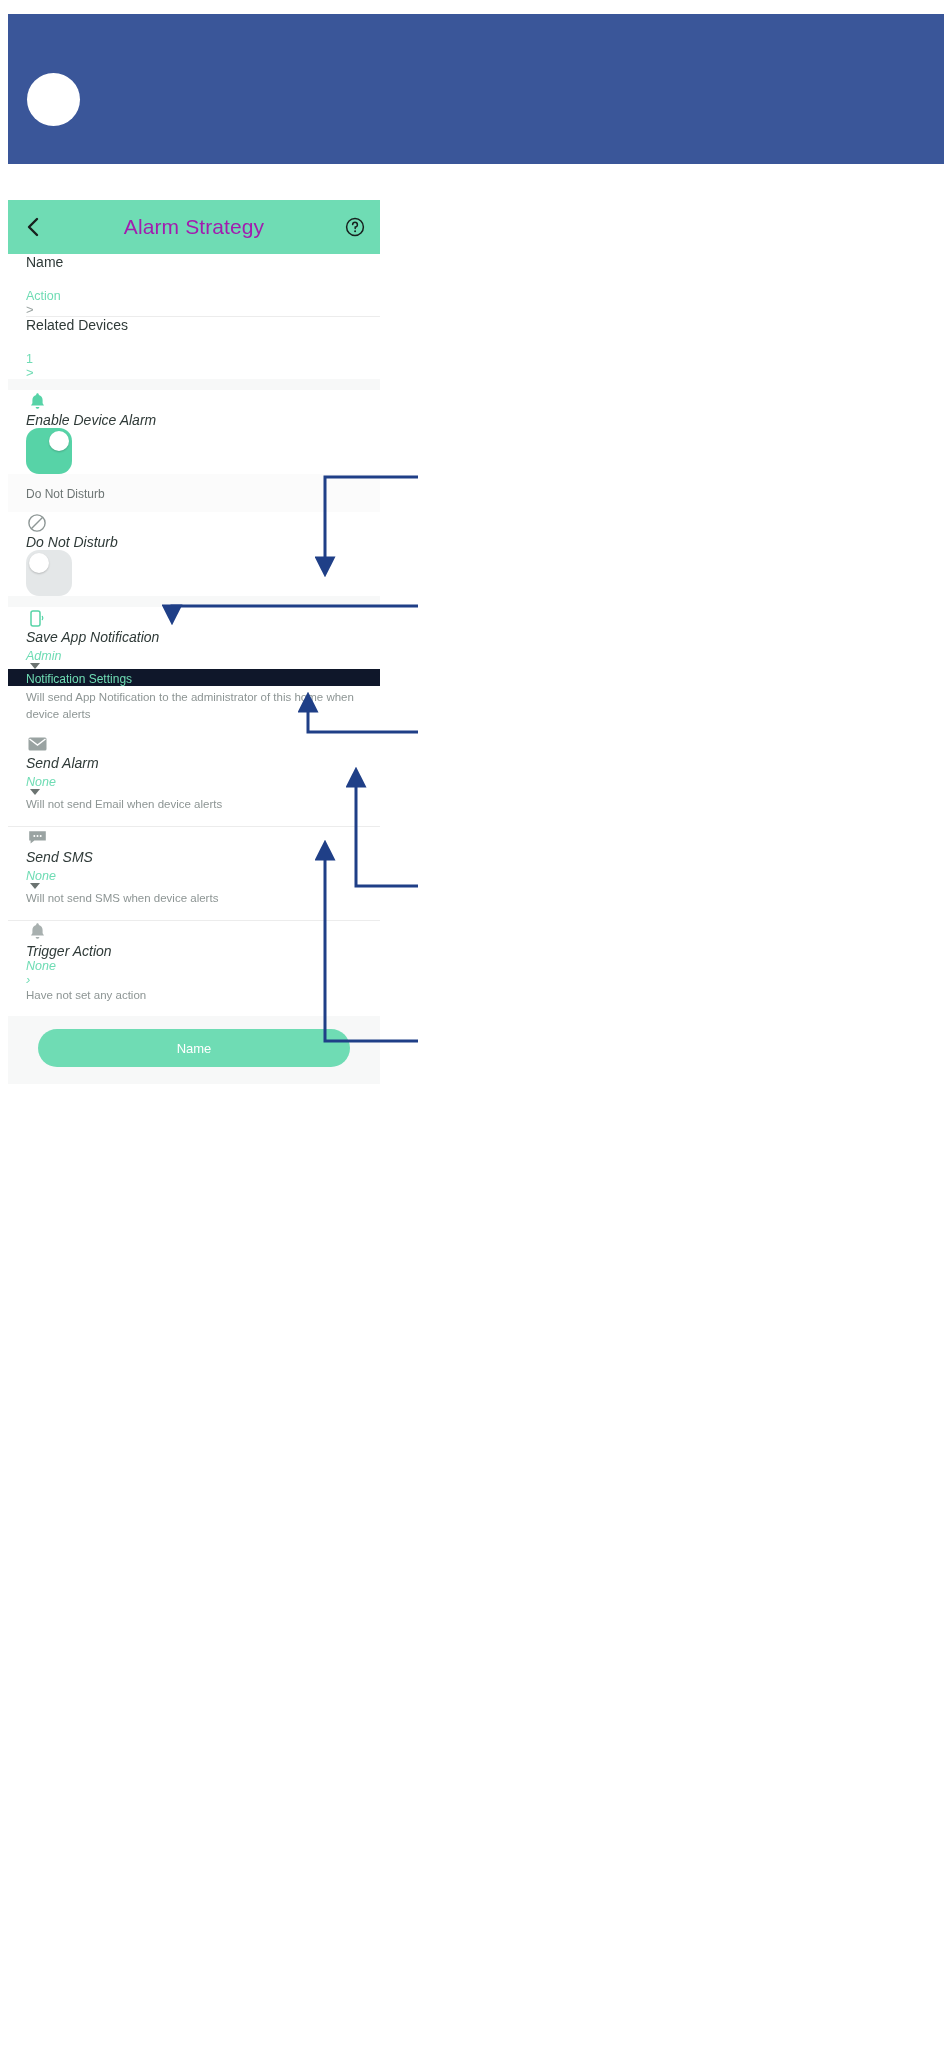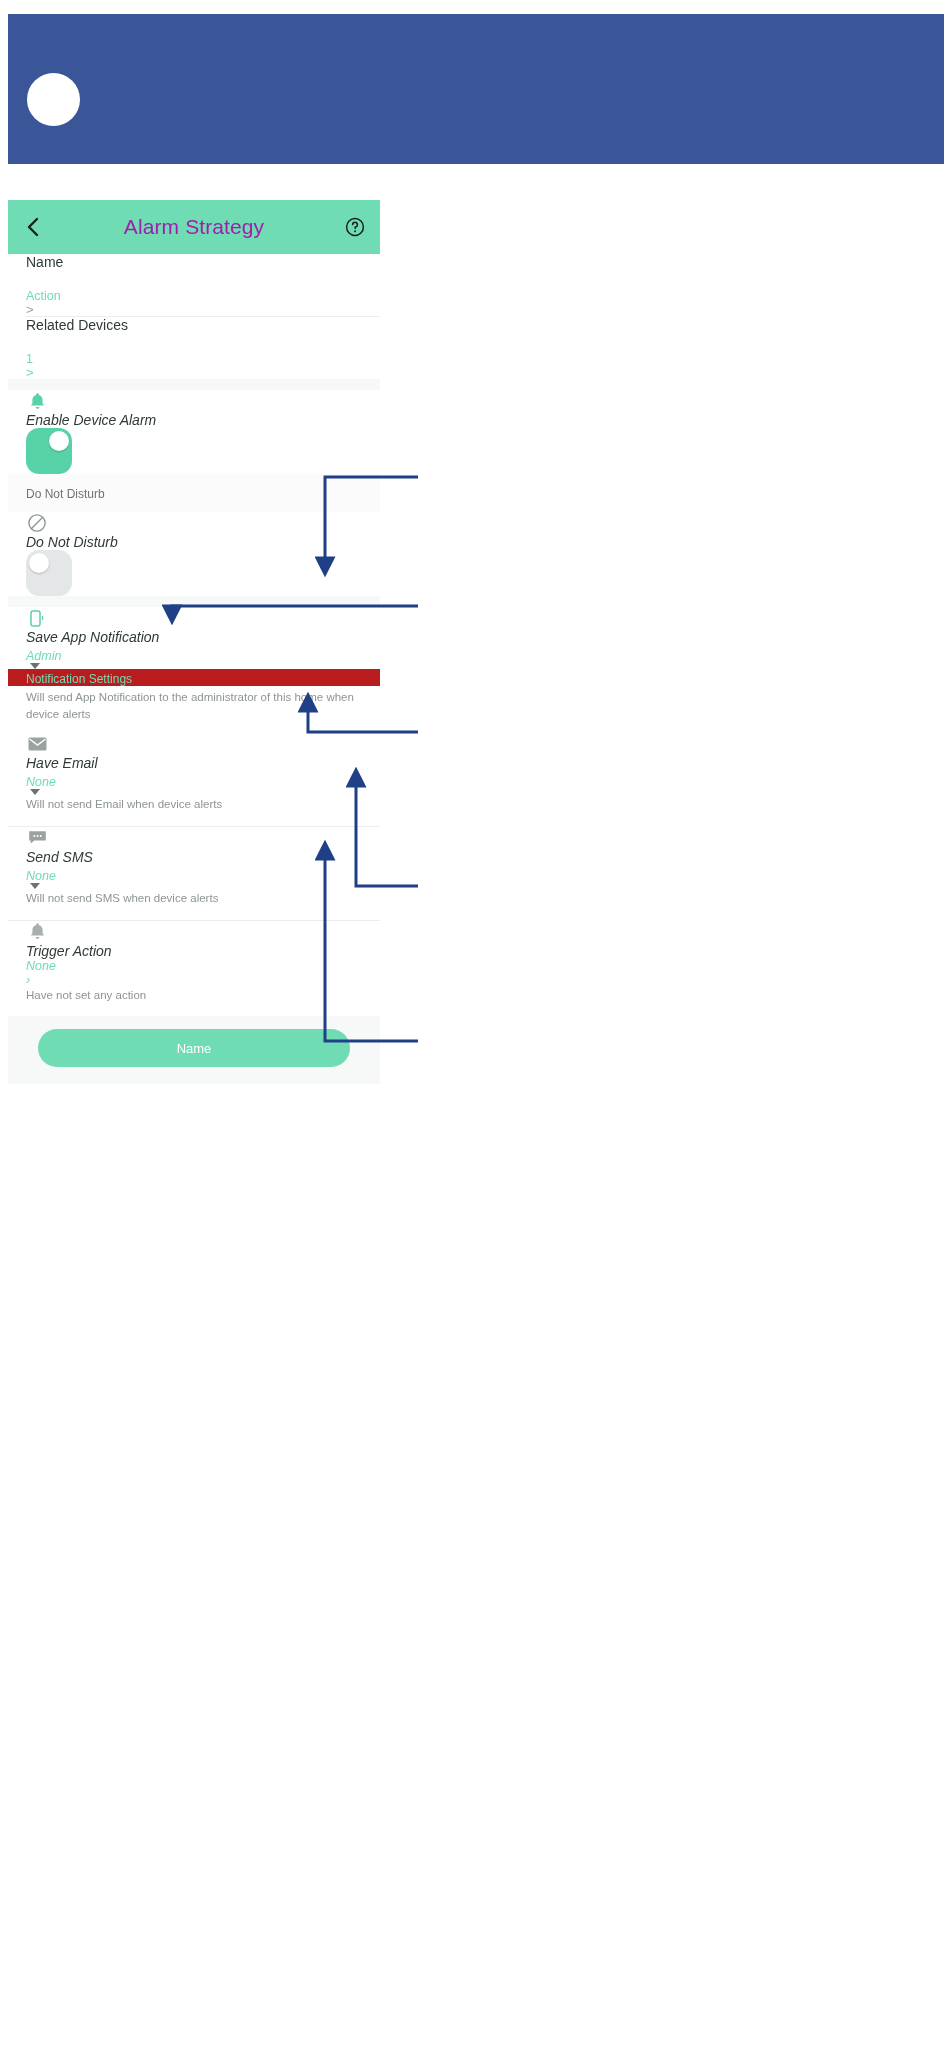--- a/index.html
+++ b/index.html
@@ -137,21 +137,21 @@
     box-shadow: 0 1px 2px rgba(0,0,0,.2);
   }
   .toggle.on .knob { right: 3px; }
   .toggle.off .knob { left: 3px; }
 
   
   .sub-link {
     padding: 3px 18px 0 18px;
     font-size: 12px;
     color: #6fdcb4;
-    background:#b91c1c;
+    background:#0f172a;
   }
   .desc {
     padding: 3px 18px 11px 18px;
     font-size: 11.5px;
     line-height: 1.45;
     color: #8d9594;
     background:#fff;
   }
   .desc.tight { padding-top: 1px; padding-bottom: 13px; }
 
@@ -282,21 +282,21 @@
       <div class="sub-link">Notification Settings</div>
       <div class="desc">Will send App Notification to the administrator of this home when device alerts</div>
 
       <div class="row icon-row">
         <span class="ico">
           <svg width="19" height="14" viewBox="0 0 19 14">
             <rect x="0.5" y="0.5" width="18" height="13" rx="1.5" fill="#9aa3a2"></rect>
             <polyline points="1.5,2 9.5,8 17.5,2" fill="none" stroke="#ffffff" stroke-width="1.4"></polyline>
           </svg>
         </span>
-        <div class="row-label">Have Email</div>
+        <div class="row-label">Send Alarm</div>
         <div class="val">None</div>
         <div class="caret"></div>
       </div>
       <div class="desc tight">Will not send Email when device alerts</div>
 
       <div class="divider full"></div>
 
       <div class="row icon-row">
         <span class="ico">
           <svg width="19" height="16" viewBox="0 0 19 16">

